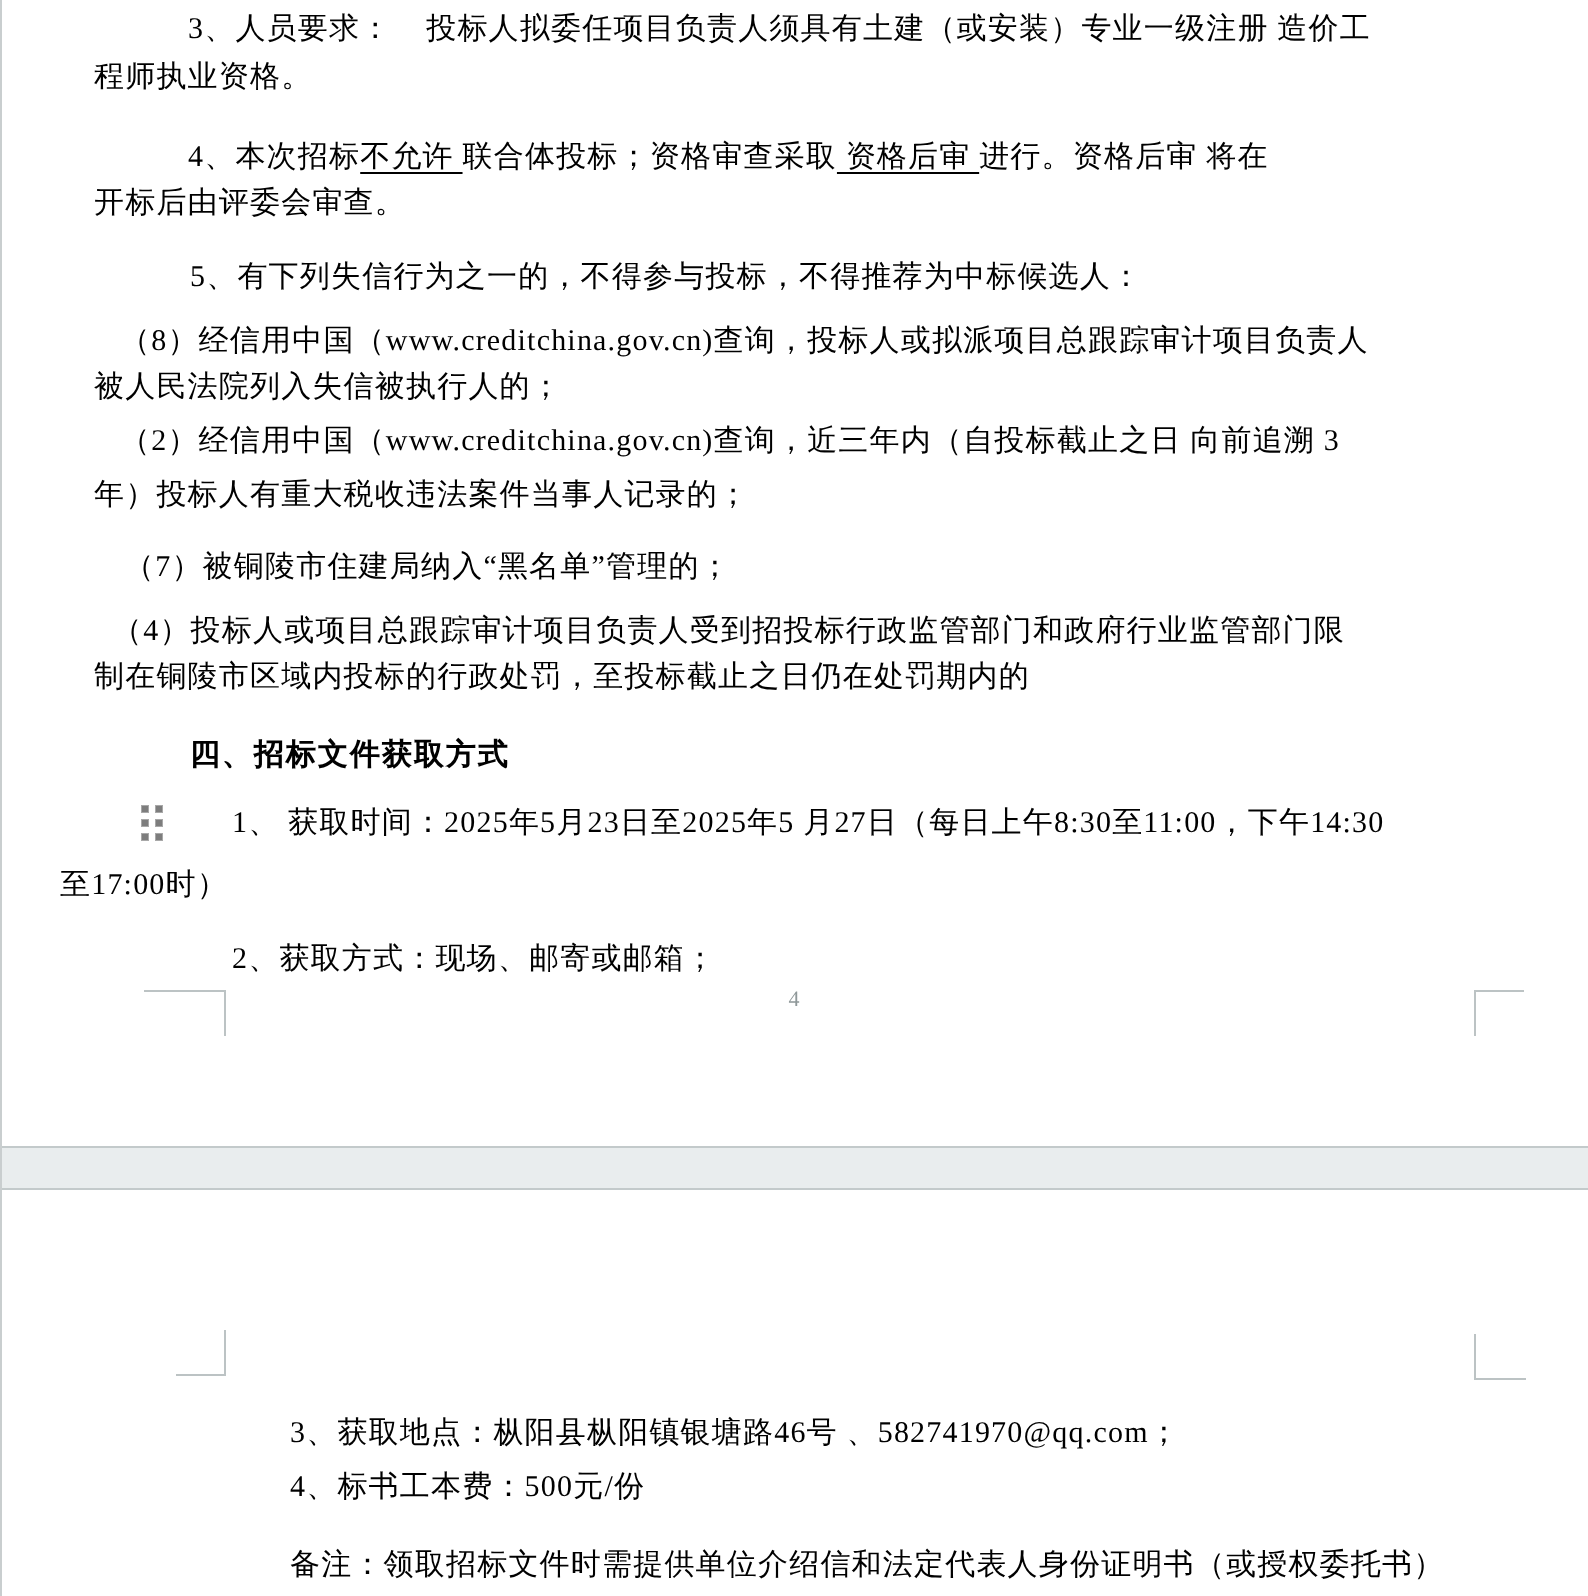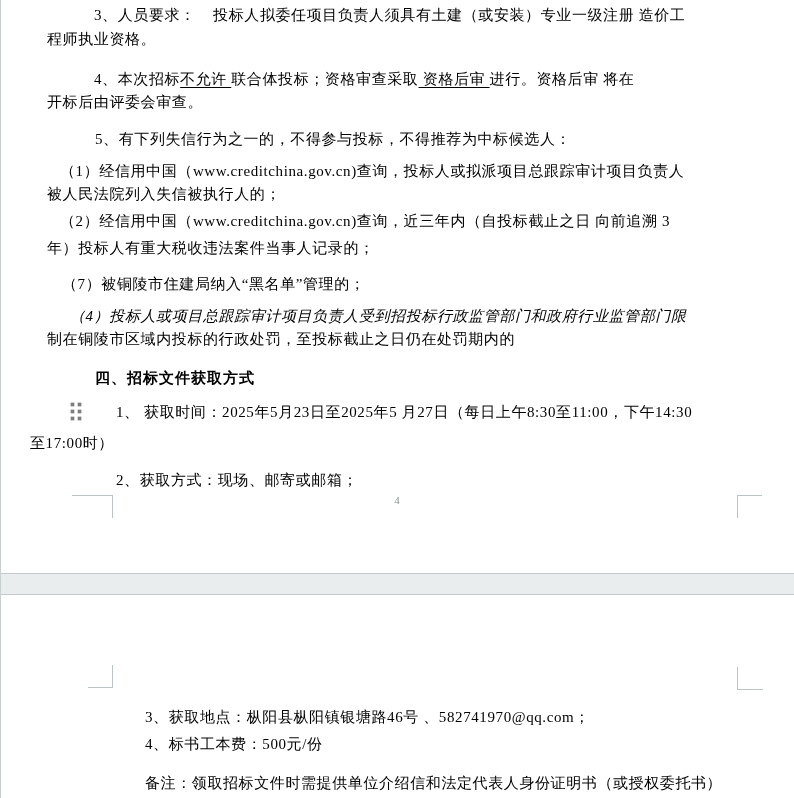--- a/index.html
+++ b/index.html
@@ -55,26 +55,26 @@
   <div class="page" style="top:595px;height:203px;"></div>
 
   <div class="page-edge-left"></div>
 
   <div id="text-layer">
       <div class="line" style="top: 7px; left: 94px;"><span>3、人员要求：    投标人拟委任项目负责人须具有土建（或安装）专业一级注册 造价工</span></div>
       <div class="line" style="top: 31px; left: 47px;"><span>程师执业资格。</span></div>
       <div class="line" style="top: 71px; left: 94px;"><span>4、本次招标</span><span class="u">不允许 </span><span>联合体投标；资格审查采取</span><span class="u"> 资格后审 </span><span>进行。资格后审 将在</span></div>
       <div class="line" style="top: 94px; left: 47px;"><span>开标后由评委会审查。</span></div>
       <div class="line" style="top: 131px; left: 95px; font-family: Liberation Serif, serif;"><span>5、有下列失信行为之一的，不得参与投标，不得推荐为中标候选人：</span></div>
-      <div class="line" style="top: 163px; left: 60px;"><span>（1）经信用中国（www.creditchina.gov.cn)查询，投标人或拟派项目总跟踪审计项目负责人</span></div>
+      <div class="line" style="top: 163px; left: 60px;"><span>（8）经信用中国（www.creditchina.gov.cn)查询，投标人或拟派项目总跟踪审计项目负责人</span></div>
       <div class="line" style="top: 186px; left: 47px;"><span>被人民法院列入失信被执行人的；</span></div>
       <div class="line" style="top: 213px; left: 60px;"><span>（2）经信用中国（www.creditchina.gov.cn)查询，近三年内（自投标截止之日 向前追溯 3</span></div>
       <div class="line" style="top: 240px; left: 47px;"><span>年）投标人有重大税收违法案件当事人记录的；</span></div>
       <div class="line" style="top: 276px; left: 62px;"><span>（7）被铜陵市住建局纳入“黑名单”管理的；</span></div>
-      <div class="line" style="top: 308px; left: 70px; font-style: italic;"><span>（4）投标人或项目总跟踪审计项目负责人受到招投标行政监管部门和政府行业监管部门限</span></div>
+      <div class="line" style="top: 308px; left: 56px;"><span>（4）投标人或项目总跟踪审计项目负责人受到招投标行政监管部门和政府行业监管部门限</span></div>
       <div class="line" style="top: 331px; left: 47px;"><span>制在铜陵市区域内投标的行政处罚，至投标截止之日仍在处罚期内的</span></div>
       <div class="line" style="top: 370px; left: 95px;"><span class="b">四、招标文件获取方式</span></div>
       <div class="line" style="top: 404px; left: 116px;"><span>1、 获取时间：2025年5月23日至2025年5 月27日（每日上午8:30至11:00，下午14:30</span></div>
       <div class="line" style="top: 435px; left: 30px; font-family: Liberation Serif, serif;"><span>至17:00时）</span></div>
       <div class="line" style="top: 472px; left: 116px;"><span>2、获取方式：现场、邮寄或邮箱；</span></div>
       <div class="line" style="top: 692px; left: 145px; margin-top: 17px;"><span>3、获取地点：枞阳县枞阳镇银塘路46号 、582741970@qq.com；</span></div>
       <div class="line" style="top: 736px; left: 145px;"><span>4、标书工本费：500元/份</span></div>
       <div class="line" style="top: 775px; left: 145px;"><span>备注：领取招标文件时需提供单位介绍信和法定代表人身份证明书（或授权委托书）</span></div>
     </div>
 

